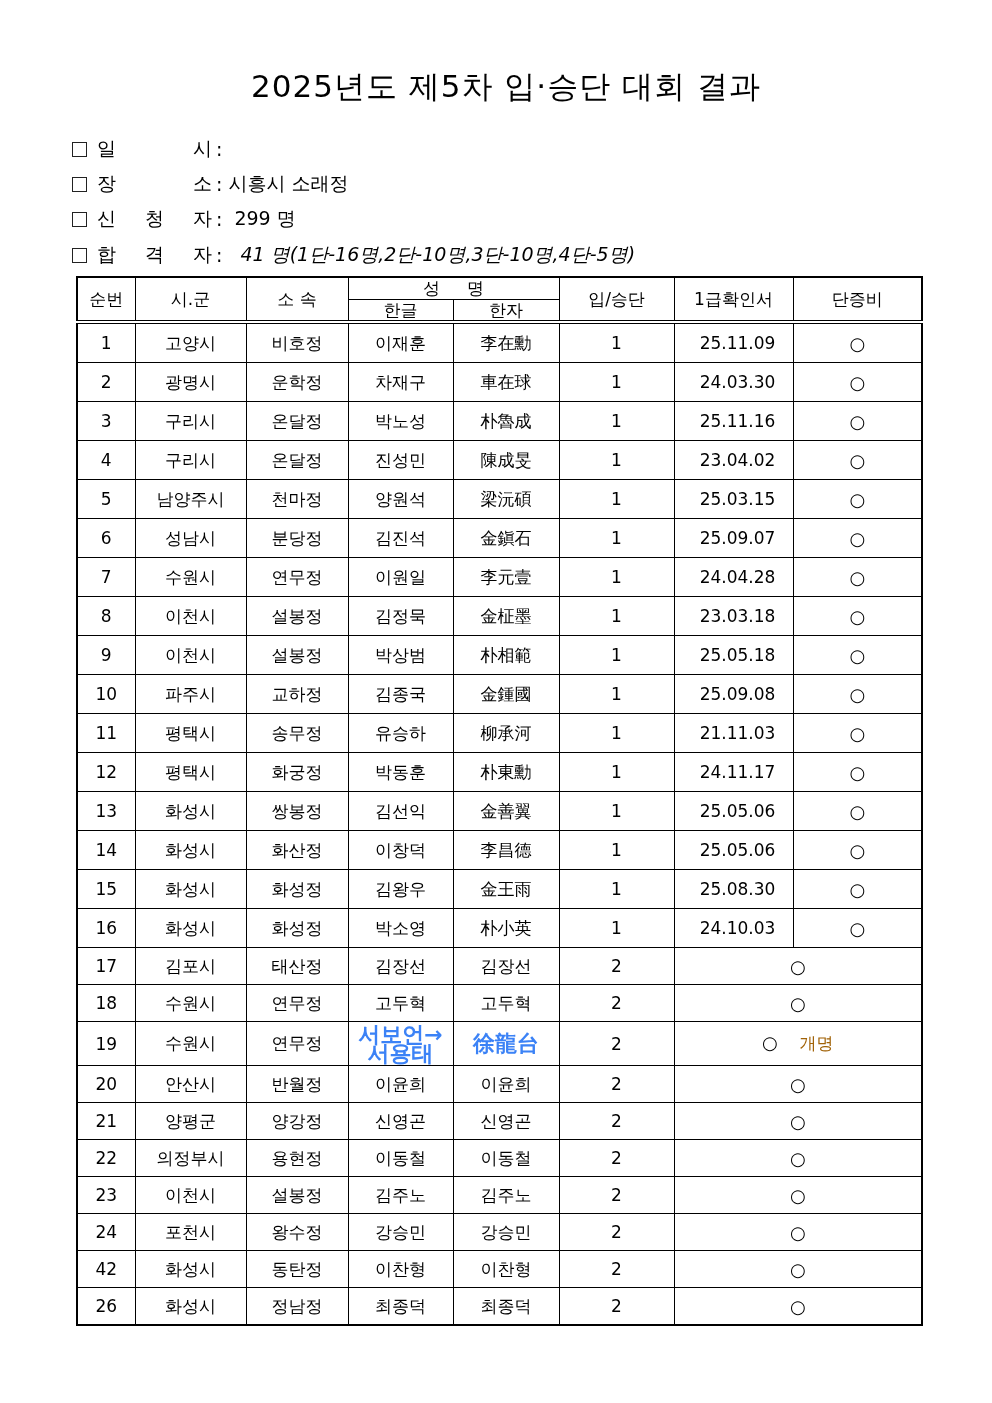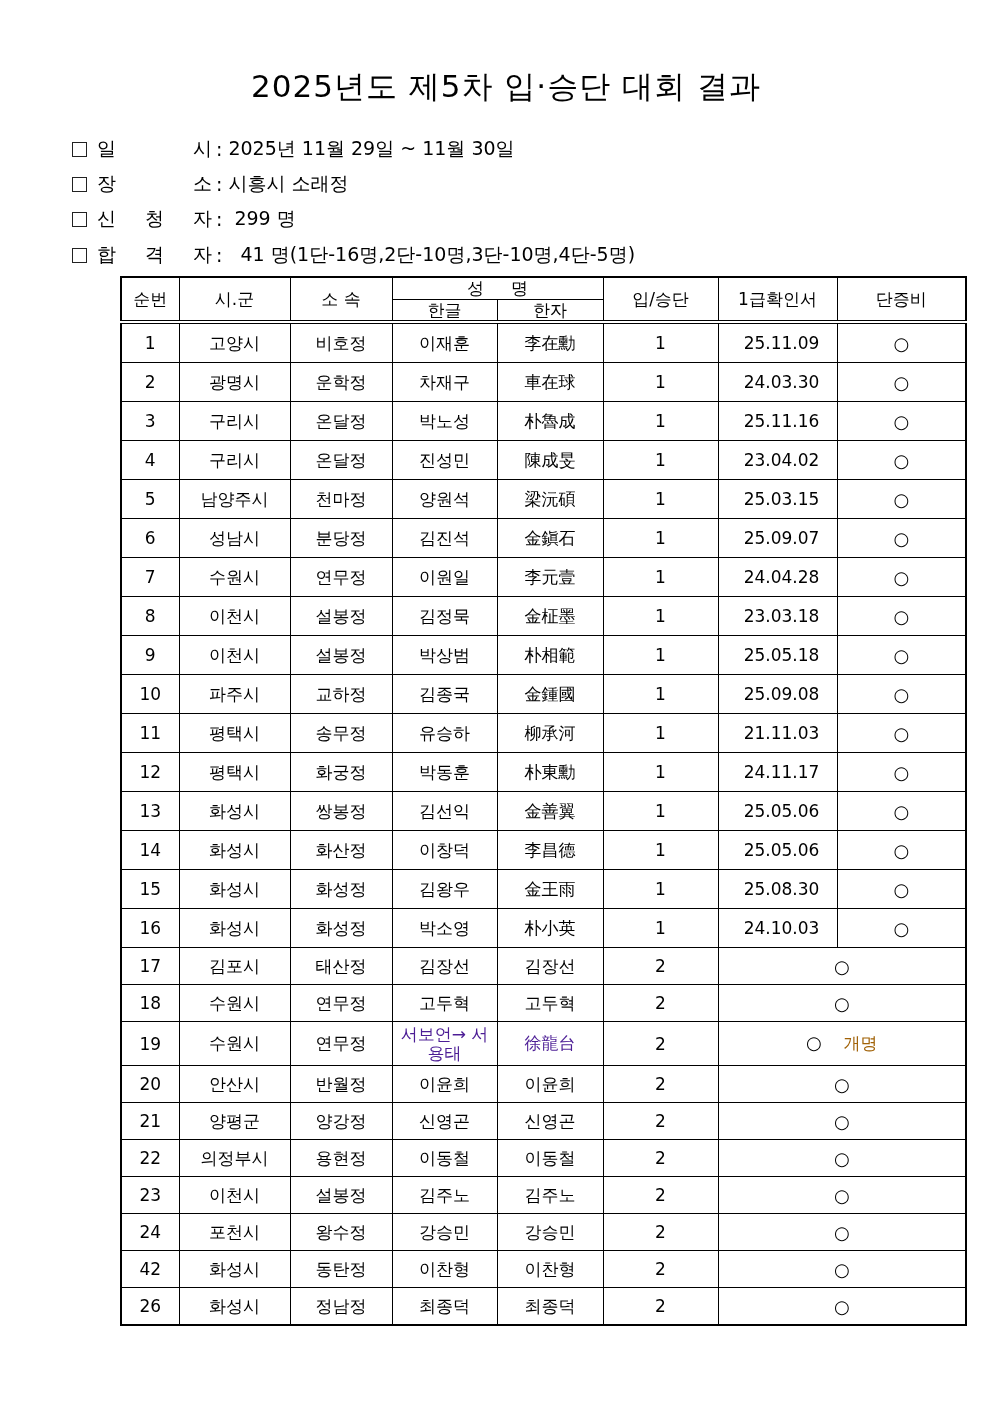--- a/index.html
+++ b/index.html
@@ -5,49 +5,48 @@
   html, body { margin:0; padding:0; background:#ffffff; }
   body { width:992px; height:1403px; position:relative; overflow:hidden;
          font-family:"DejaVu Sans", "Liberation Sans", sans-serif; color:#000; }
   .title { position:absolute; left:0; width:992px; top:66px; text-align:center;
            font-size:31px; letter-spacing:1px; transform:translateX(10px); }
   .info { position:absolute; left:72px; font-size:19px; display:flex; align-items:center; }
   .info .box { display:inline-block; width:15px; height:15px; border:1.5px solid #222; margin-right:10px; box-sizing:border-box; }
   .info .lbl { display:inline-block; width:115px; display:flex; justify-content:space-between; }
   .info .sep { margin:0 6px 0 4px; }
   table { position:absolute; left:76px; top:276px; border-collapse:collapse; table-layout:fixed;
-          width:845px; font-size:17px;margin-left:44px; }
+          width:845px; font-size:17px; }
   td, th { border:1px solid #000; text-align:center; padding:0; font-weight:normal; overflow:hidden; white-space:nowrap; }
   table { border:2px solid #000; }
   thead th { height:21px; line-height:21px; }
   thead tr.h2 th { height:20px; line-height:20px; }
   thead tr.h2 th { border-bottom:4px double #000; }
   thead th.rs { border-bottom:4px double #000; }
   tbody td { height:38px; }
   tbody tr.short td { height:36px; }
   tbody tr.tall td { height:43px; }
-  .blue { color:#4c1d95; font-weight:normal; font-size:17px; line-height:19px; white-space:normal; }
+  .blue { color:#3b82f6; font-weight:bold; font-size:22px; line-height:19px; white-space:normal; }
   .red { color:#a16207; margin-left:22px; }
   .circ { font-size:18px; }
   .cert { padding-left:8px; }
 </style>
 </head>
 <body>
 
 <div class="title">2025년도 제5차 입·승단 대회 결과</div>
 
 <div id="info-block">
     <div class="info" style="top: 136px;">
       <span class="box"></span>
       <span class="lbl">
         <span>일</span>
         <span>시</span>
       </span>
       <span class="sep">:</span>
-      <span style="white-space: pre;">2025년 11월 29일 ~ 11월 30일</span>
     </div>
     <div class="info" style="top: 171px;">
       <span class="box"></span>
       <span class="lbl">
         <span>장</span>
         <span>소</span>
       </span>
       <span class="sep">:</span>
       <span style="white-space: pre;">시흥시 소래정</span>
     </div>
@@ -62,21 +61,21 @@
       <span style="white-space: pre;"> 299 명</span>
     </div>
     <div class="info" style="top: 242px;">
       <span class="box"></span>
       <span class="lbl">
         <span>합</span>
         <span>격</span>
         <span>자</span>
       </span>
       <span class="sep">:</span>
-      <span style="white-space: pre;">  41 명(1단-16명,2단-10명,3단-10명,4단-5명)</span>
+      <span style="white-space: pre; font-style: italic;">  41 명(1단-16명,2단-10명,3단-10명,4단-5명)</span>
     </div>
   </div>
 
 <table>
   <colgroup>
     <col style="width:58px">
       <col style="width:111px">
       <col style="width:102px">
     <col style="width:105px">
       <col style="width:106px">

